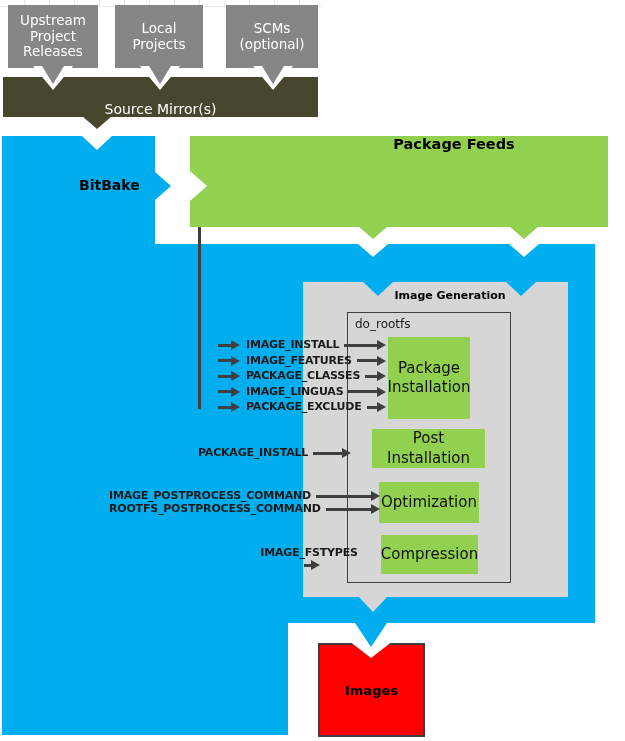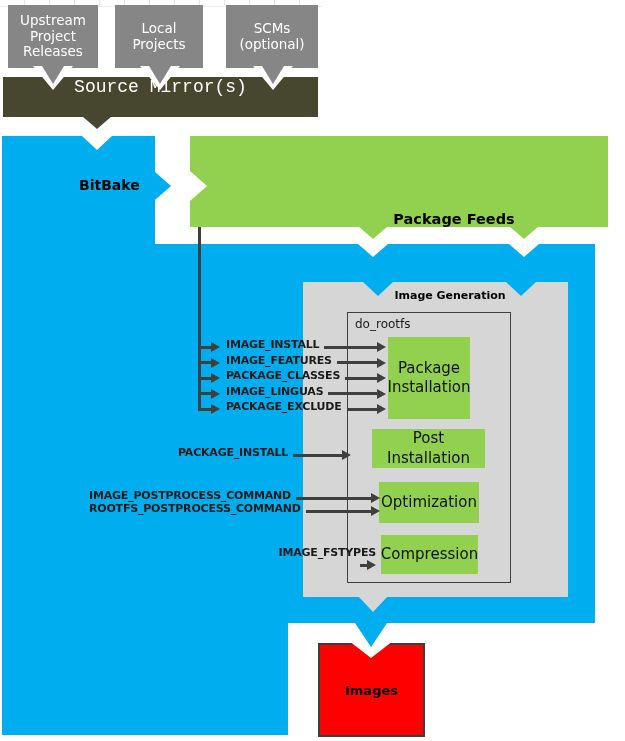--- a/index.html
+++ b/index.html
@@ -7,21 +7,21 @@
     --olive:#47462e; --red:#fe0000; --ink:#3f3f3f; --label:#1a1a1a;
   }
   html,body{margin:0;padding:0;background:#fff;}
   #stage{
     position:relative;width:625px;height:741px;overflow:hidden;background:#fff;
     font-family:"DejaVu Sans","Liberation Sans",sans-serif;
   }
   .abs{position:absolute;}
   .tri{position:absolute;width:0;height:0;}
   
-  .row{position:absolute;display:flex;align-items:flex-end;height:14px;}
+  .row{position:absolute;display:flex;align-items:center;height:14px;padding-left:20px;}
   .vlabel{font-size:11px;font-weight:bold;color:var(--label);white-space:nowrap;letter-spacing:-0.2px;line-height:14px;}
   .arrow{flex:1;display:flex;align-items:center;min-width:16px;margin-left:5px;}
   .arrow .shaft{flex:1;height:3px;background:var(--ink);}
   .arrow .head{width:0;height:0;border-top:5.5px solid transparent;border-bottom:5.5px solid transparent;border-left:9px solid var(--ink);}
   .branch{width:22px;display:flex;align-items:center;margin-right:6px;flex:none;}
   .branch .shaft{flex:1;height:3px;background:var(--ink);}
   .branch .head{width:0;height:0;border-top:5.5px solid transparent;border-bottom:5.5px solid transparent;border-left:9px solid var(--ink);}
   
   .srcbox{position:absolute;top:5px;height:63px;background:var(--srcgray);color:#fff;
     display:flex;align-items:center;justify-content:center;text-align:center;
@@ -43,21 +43,21 @@
     <span>Upstream Project Releases</span>
   </div>
   <div class="srcbox" style="left:115px;width:88px;">
     <span>Local Projects</span>
   </div>
   <div class="srcbox" style="left:226px;width:92px;">
     <span>SCMs (optional)</span>
   </div>
 
   <div class="abs" style="left:3px;top:77px;width:315px;height:40px;background:var(--olive);
-       display:flex;align-items:flex-start;justify-content:center;color:#fff;font-size:18px;font-family:Liberation Mono, monospace;">
+       display:flex;align-items:flex-end;justify-content:center;color:#fff;font-size:14px;">
     <span>Source Mirror(s)</span>
   </div>
 
   <div class="tri" style="left:33px;top:66px;border-left:20px solid transparent;border-right:20px solid transparent;border-top:24px solid #fff;"></div>
   <div class="tri" style="left:42px;top:66px;border-left:11px solid transparent;border-right:11px solid transparent;border-top:18px solid var(--srcgray);"></div>
   <div class="tri" style="left:140px;top:66px;border-left:20px solid transparent;border-right:20px solid transparent;border-top:24px solid #fff;"></div>
   <div class="tri" style="left:149px;top:66px;border-left:11px solid transparent;border-right:11px solid transparent;border-top:18px solid var(--srcgray);"></div>
   <div class="tri" style="left:253px;top:66px;border-left:20px solid transparent;border-right:20px solid transparent;border-top:24px solid #fff;"></div>
   <div class="tri" style="left:262px;top:66px;border-left:11px solid transparent;border-right:11px solid transparent;border-top:18px solid var(--srcgray);"></div>
 
@@ -67,21 +67,21 @@
   <div class="abs" style="left:2px;top:244px;width:593px;height:379px;background:var(--cyan);"></div>
   <div class="abs" style="left:2px;top:623px;width:286px;height:112px;background:var(--cyan);"></div>
 
   <div class="tri" style="left:82px;top:136px;border-left:15px solid transparent;border-right:15px solid transparent;border-top:14px solid #fff;"></div>
 
   <div class="abs" style="left:47px;top:177px;font-size:14px;font-weight:bold;color:#000;margin-left:32px;">BitBake</div>
 
   <div class="tri" style="left:155px;top:172px;border-top:14px solid transparent;border-bottom:14px solid transparent;border-left:16px solid var(--cyan);"></div>
 
   <div class="abs" style="left:190px;top:136px;width:418px;height:91px;background:var(--green);
-       display:flex;align-items:flex-end;justify-content:center;padding-left:110px;box-sizing:border-box;
+       display:flex;align-items:flex-start;justify-content:center;padding-left:110px;box-sizing:border-box;
        font-size:14.5px;font-weight:bold;color:#000;">
     <span>Package Feeds</span>
   </div>
   <div class="tri" style="left:190px;top:171px;border-top:15px solid transparent;border-bottom:15px solid transparent;border-left:17px solid #fff;"></div>
 
   <div class="tri" style="left:358px;top:226px;border-left:15px solid transparent;border-right:15px solid transparent;border-top:13px solid var(--green);"></div>
   <div class="tri" style="left:509px;top:226px;border-left:15px solid transparent;border-right:15px solid transparent;border-top:13px solid var(--green);"></div>
   <div class="tri" style="left:358px;top:244px;border-left:15px solid transparent;border-right:15px solid transparent;border-top:13px solid #fff;"></div>
   <div class="tri" style="left:509px;top:244px;border-left:15px solid transparent;border-right:15px solid transparent;border-top:13px solid #fff;"></div>
 

